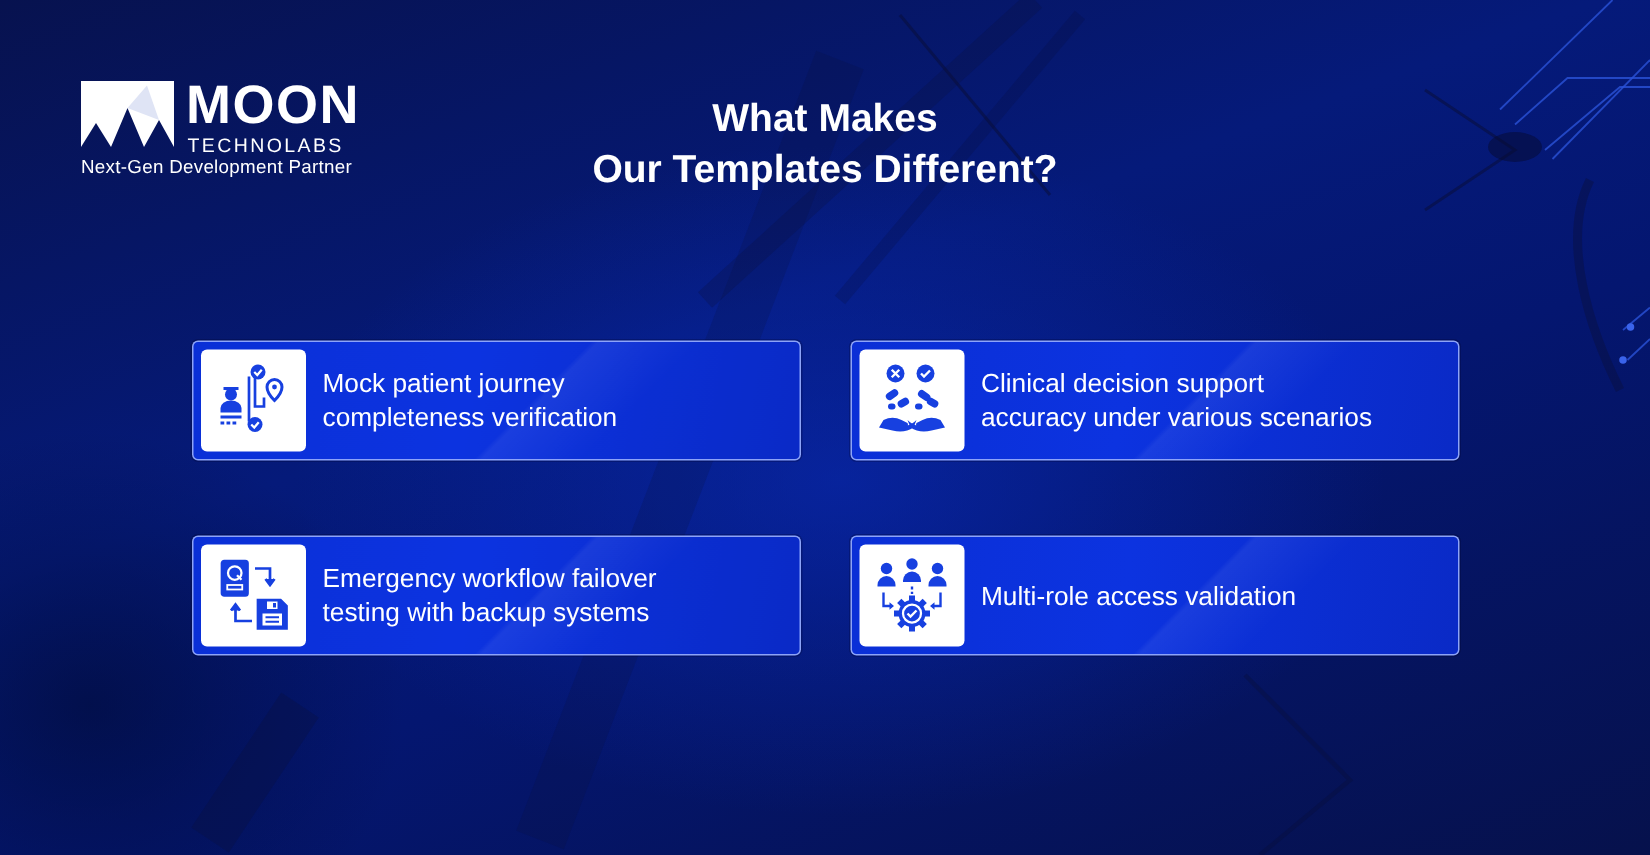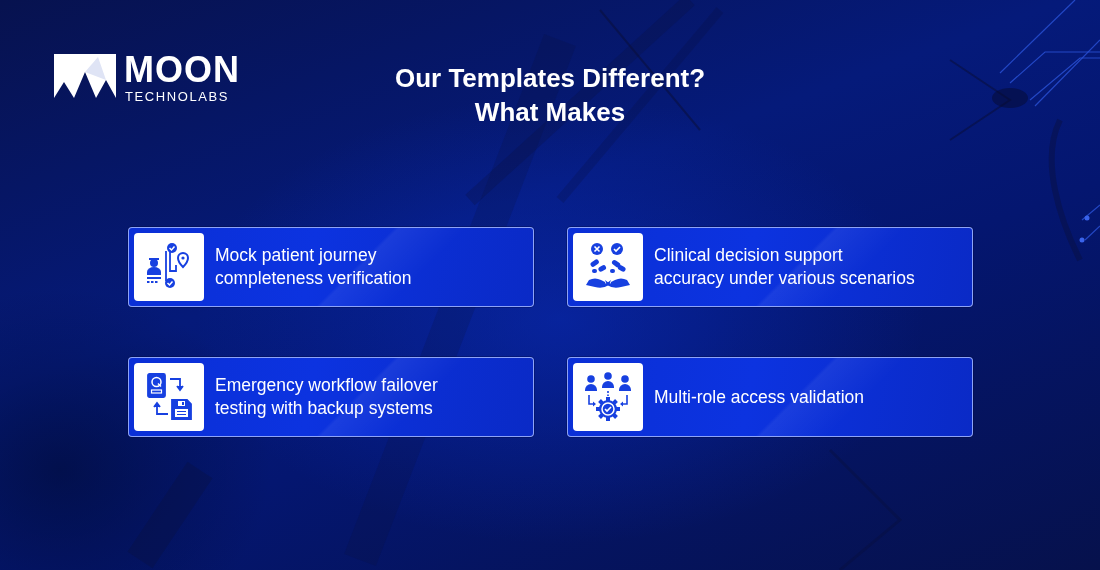--- a/index.html
+++ b/index.html
@@ -89,25 +89,26 @@
   <ellipse cx="1010" cy="98" rx="18" ry="10" fill="#050a30" fill-opacity="0.5"></ellipse>
 </svg>
 
 <div class="logo">
   <svg class="logo-mark" viewBox="0 0 62 44">
     <path d="M0 0 H62 V44 L52 26 L42 44 L31 18 L20 44 L10 28 L0 44 Z" fill="#ffffff"></path>
     <path d="M31 18 L44 3 L52 26 Z" fill="#dfe4f5"></path>
   </svg>
   <div class="logo-moon">MOON</div>
   <div class="logo-technolabs">TECHNOLABS</div>
+  <div class="logo-tagline">Next-Gen Development Partner</div>
 </div>
 
 <div class="heading">
+  <div>What Makes</div>
   <div>Our Templates Different?</div>
-  <div>What Makes</div>
 </div>
 
 <div class="card" style="left:128px; top:227px;">
   <div class="icon-tile">
     <svg viewBox="0 0 52 52">
       <g fill="#1740e0" stroke="#1740e0">
 
         <circle cx="11" cy="22" r="4" stroke="none"></circle>
         <path d="M6 19 h10 v-2 h-10z" stroke="none"></path>
         <path d="M4 34 v-3 a7 5 0 0 1 14 0 v3z" stroke="none"></path>

